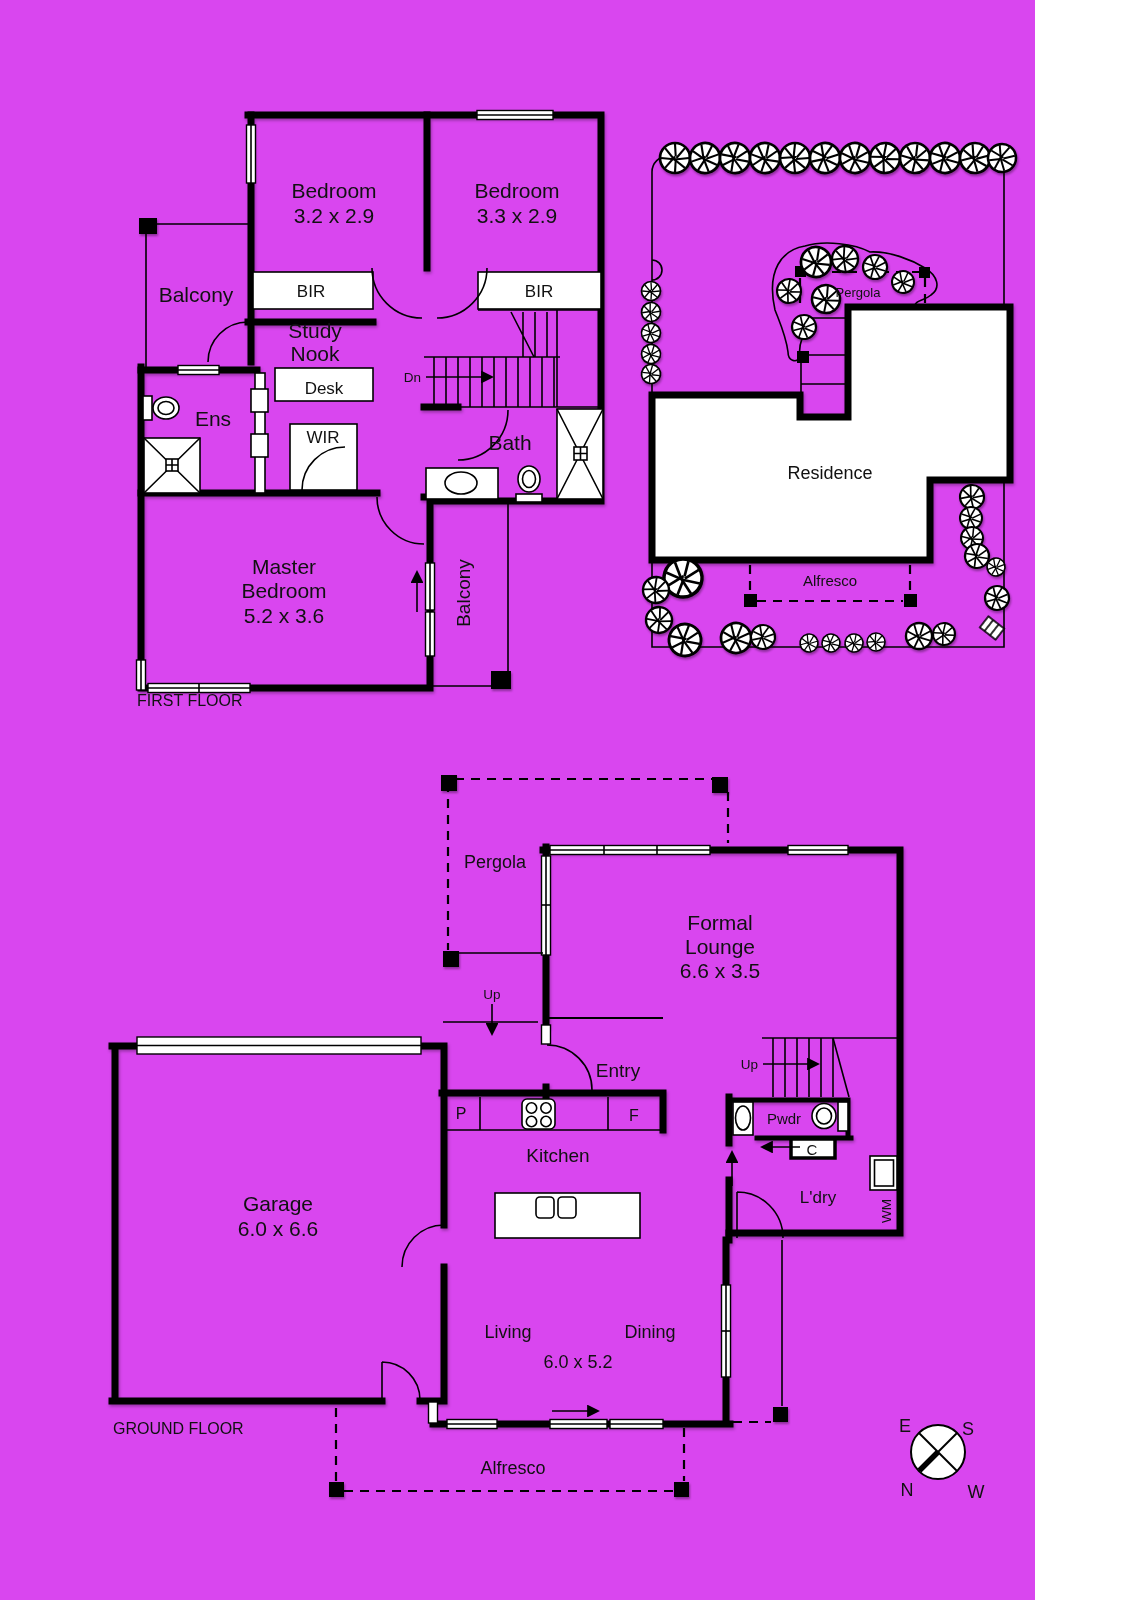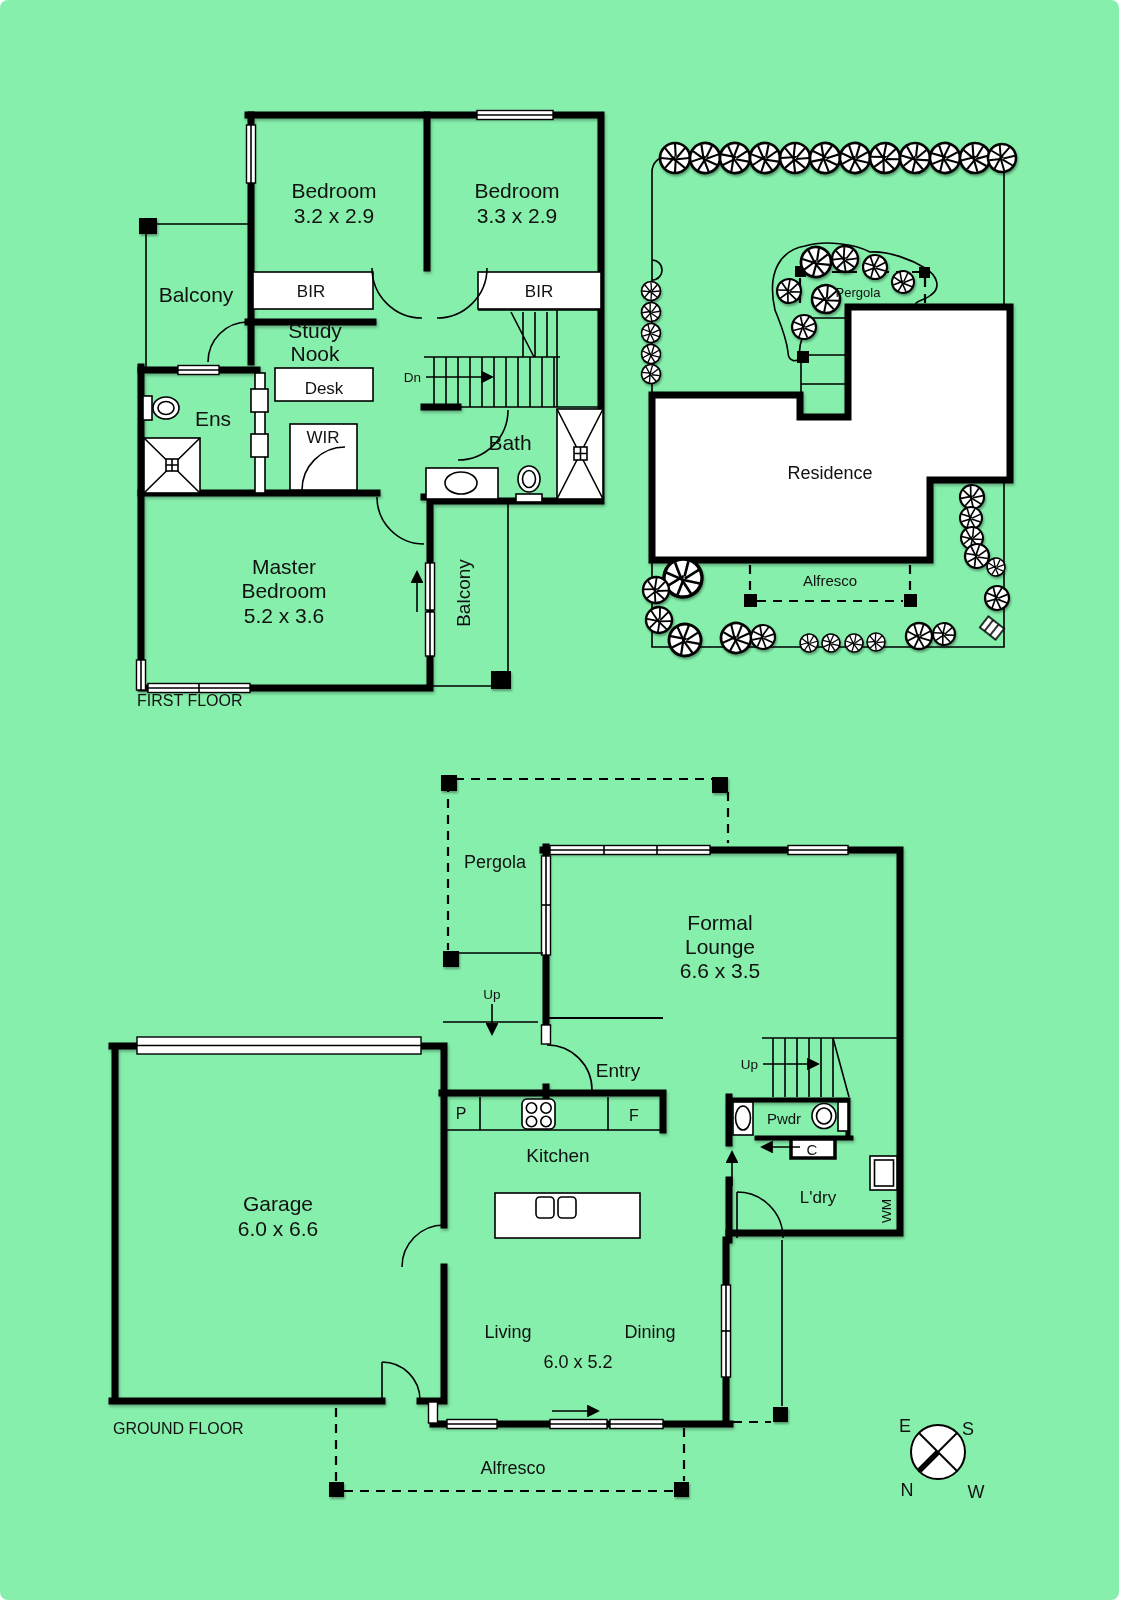--- a/index.html
+++ b/index.html
@@ -1,16 +1,16 @@
 <!DOCTYPE html>
 <html><head>
 <meta charset="utf-8">
 <style>
   html,body{margin:0;padding:0;background:#fff;}
-  .canvas{position:relative;width:1119px;height:1600px;background:#86efac;overflow:hidden;border-radius:8px;}
+  .canvas{position:relative;width:1035px;height:1600px;background:#d946ef;overflow:hidden;}
   svg{display:block;}
   text{font-family:"Liberation Sans","DejaVu Sans",sans-serif;fill:#111;text-anchor:middle;}
   .t20{font-size:21px;}
   .t19{font-size:19px;}
   .t17{font-size:17px;}
   .t16{font-size:16px;}
   .t15{font-size:15px;}
   .t14{font-size:13.5px;}
   .t13{font-size:13px;}
   .t18{font-size:18px;}

